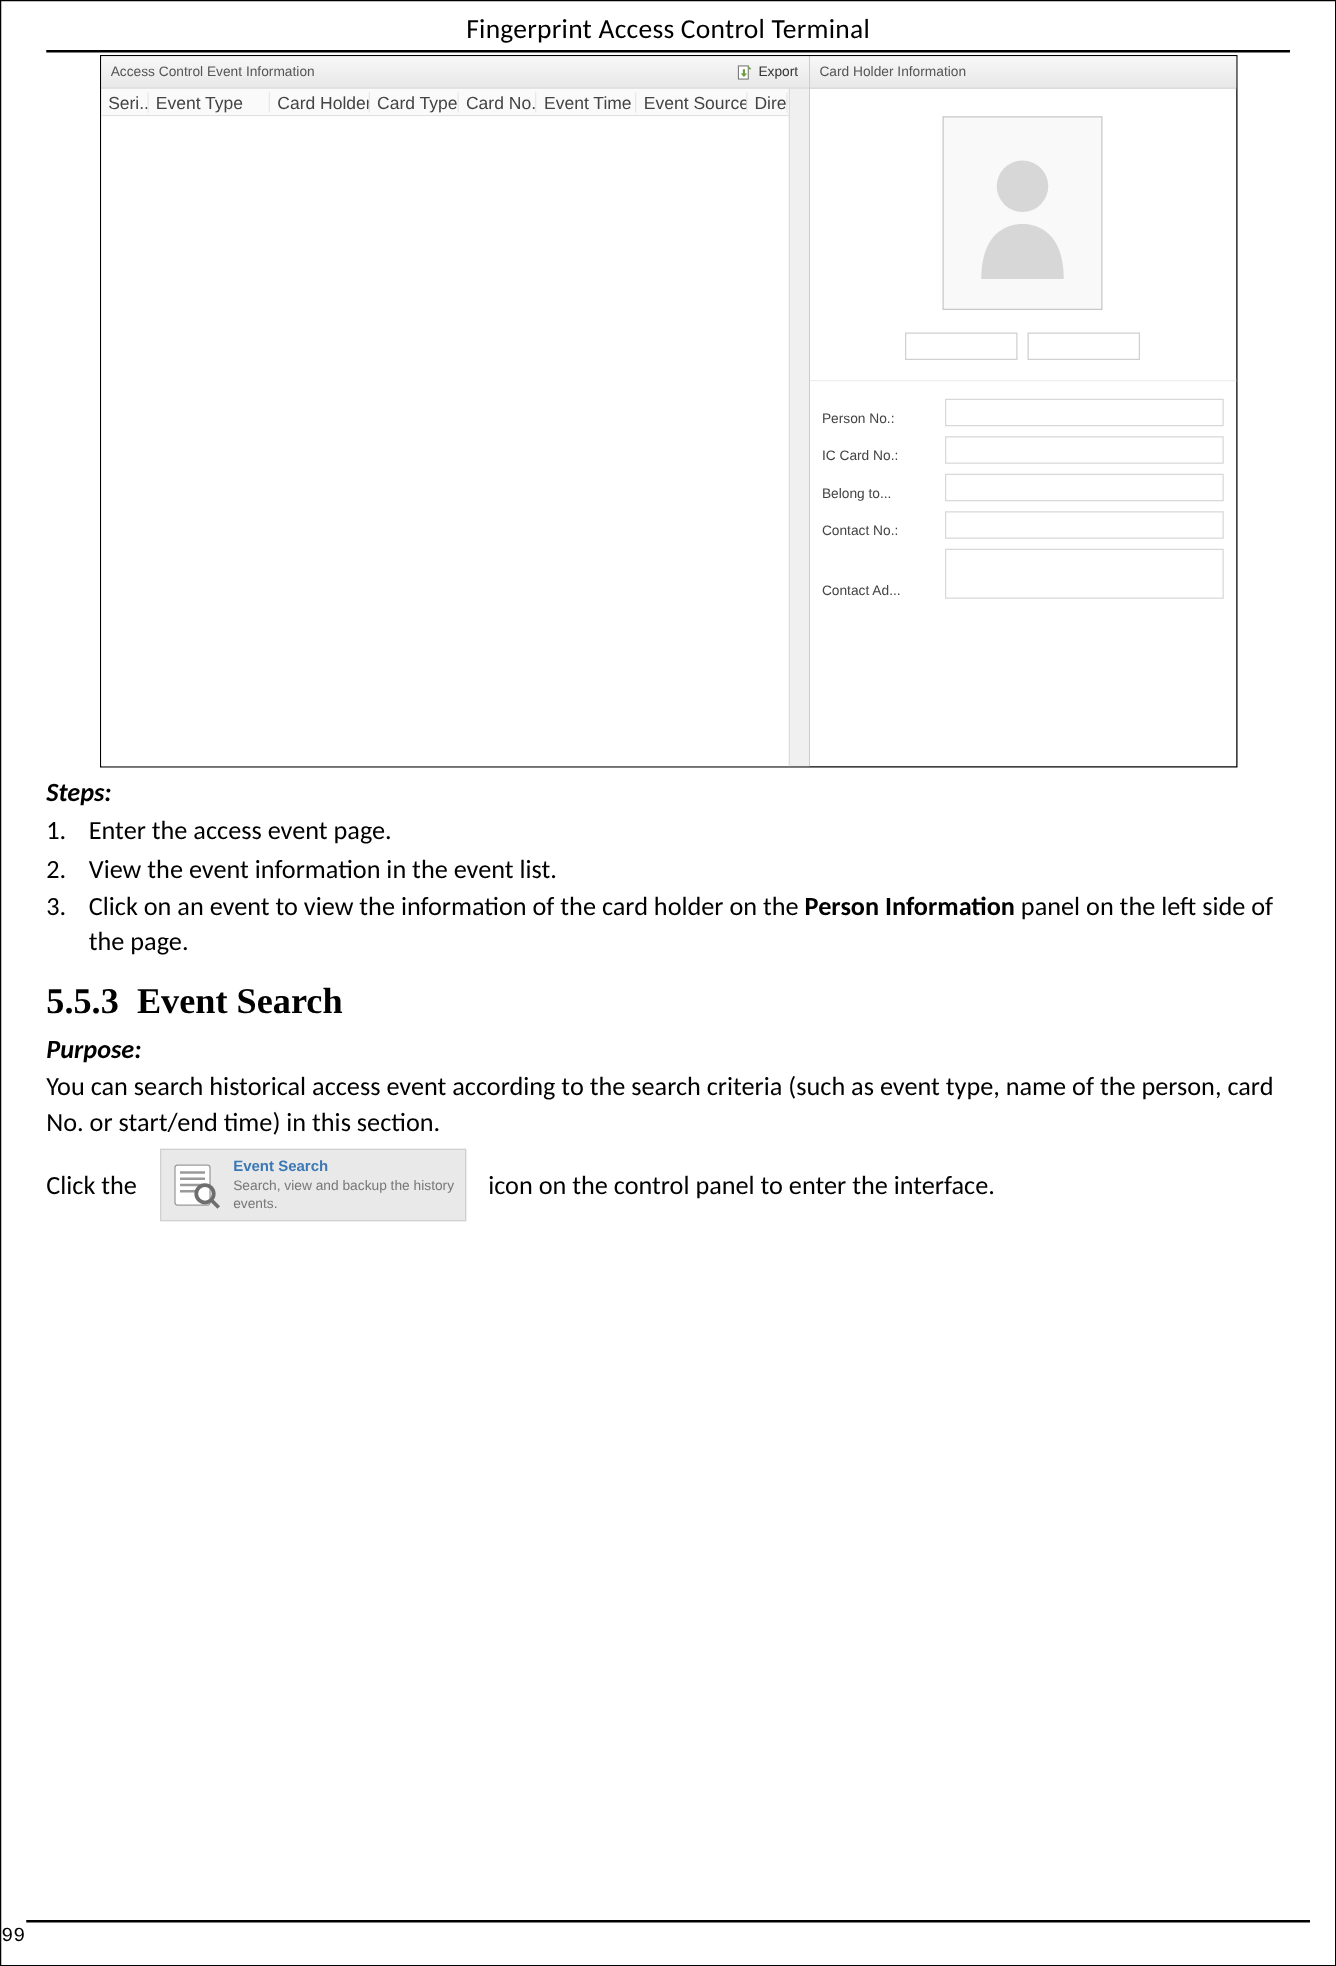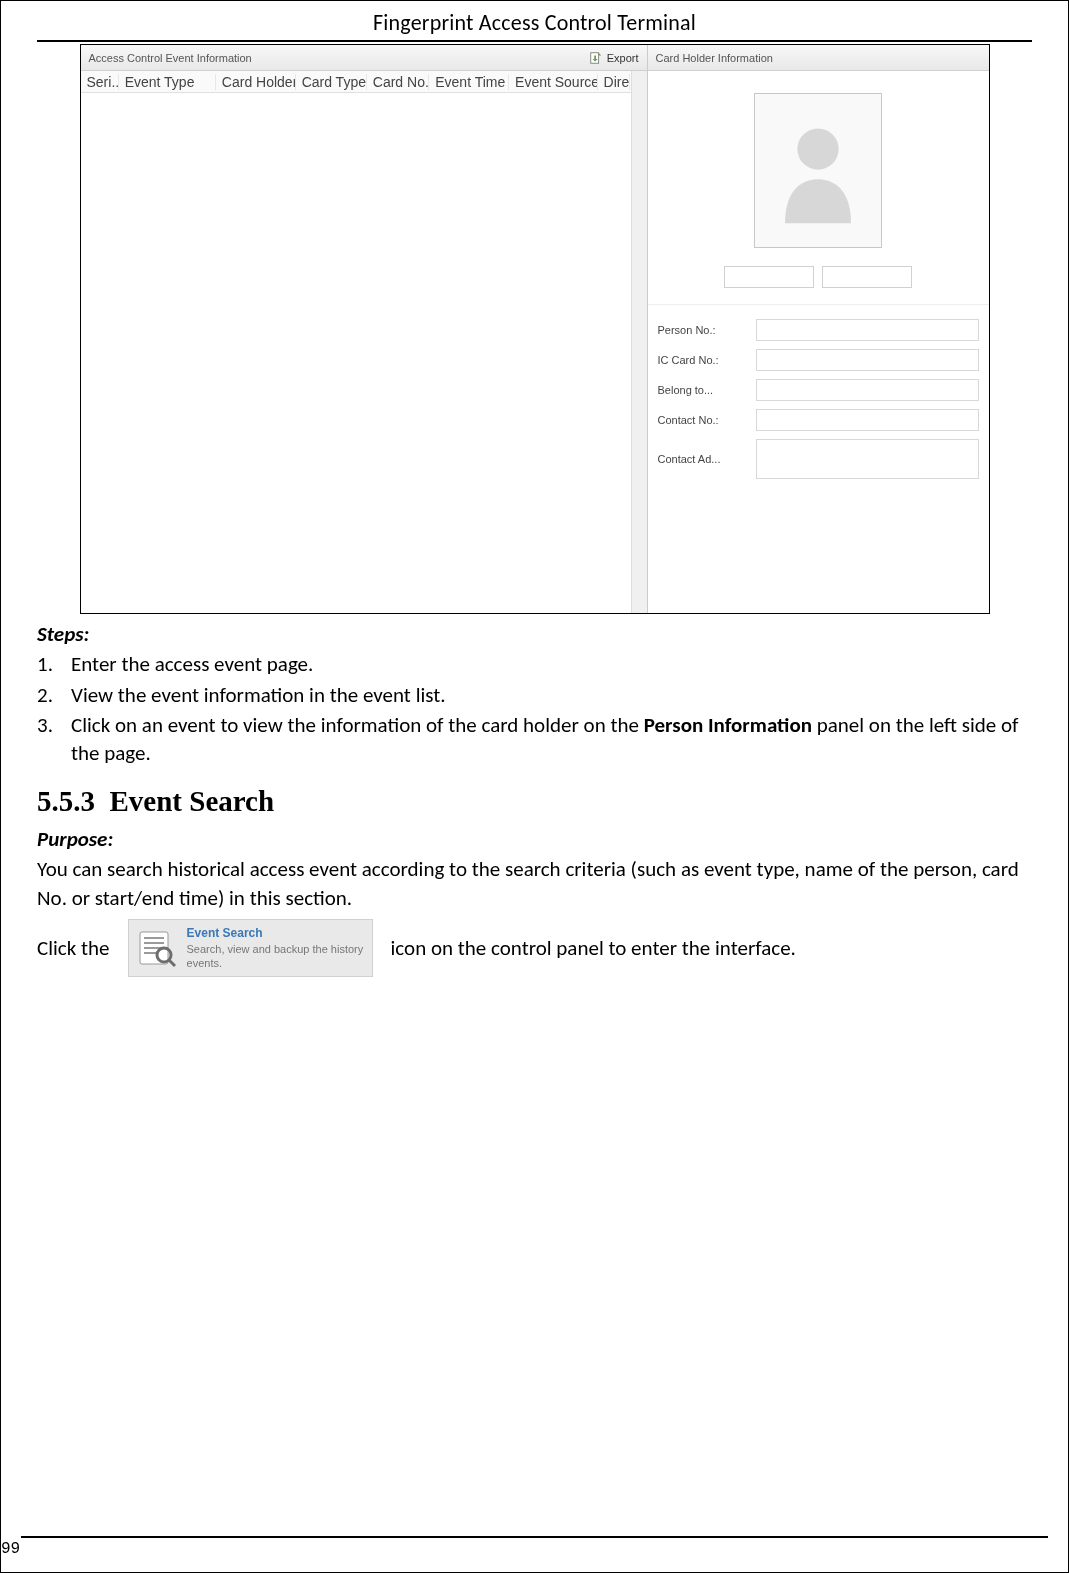--- a/index.html
+++ b/index.html
@@ -30,21 +30,21 @@
   .col-direc{width:36px}
   .table-body{flex:1;background:#fff;overflow:hidden}
   .scroll-stub{width:16px;background:#f0f0f0;border-left:1px solid #ddd}
 
   .holder-top{padding:10px;border-bottom:1px solid #eee}
   .avatar-box{width:128px;height:155px;border:1px solid #c8c8c8;margin:12px auto 18px;display:flex;align-items:center;justify-content:center;background:#f9f9f9}
   .avatar-box svg{width:90px;height:110px;opacity:.55}
   .two-fields{display:flex;gap:8px;justify-content:center;margin-bottom:6px}
   .two-fields .field{width:90px;height:22px;border:1px solid #d0d0d0;background:#fff}
   .kv-rows{padding:6px 10px}
-  .kv{display:flex;align-items:center;margin:8px 0}
+  .kv{display:flex;align-items:flex-end;margin:8px 0}
   .kv label{width:92px;font-size:11px;color:#444}
   .kv .val{flex:1;height:22px;border:1px solid #d8d8d8;background:#fff;margin-left:6px}
   .kv .val.tall{height:40px}
 
   
   .body-text{margin-top:6px;font-size:21px;line-height:1.35}
   .steps-label{font-style:italic;font-weight:bold;margin-top:2px}
   ol.steps{list-style:none;margin:2px 0 14px 0}
   ol.steps li{padding-left:34px;position:relative;margin:2px 0}
   ol.steps li .num{position:absolute;left:0;top:0;width:26px;text-align:left}

